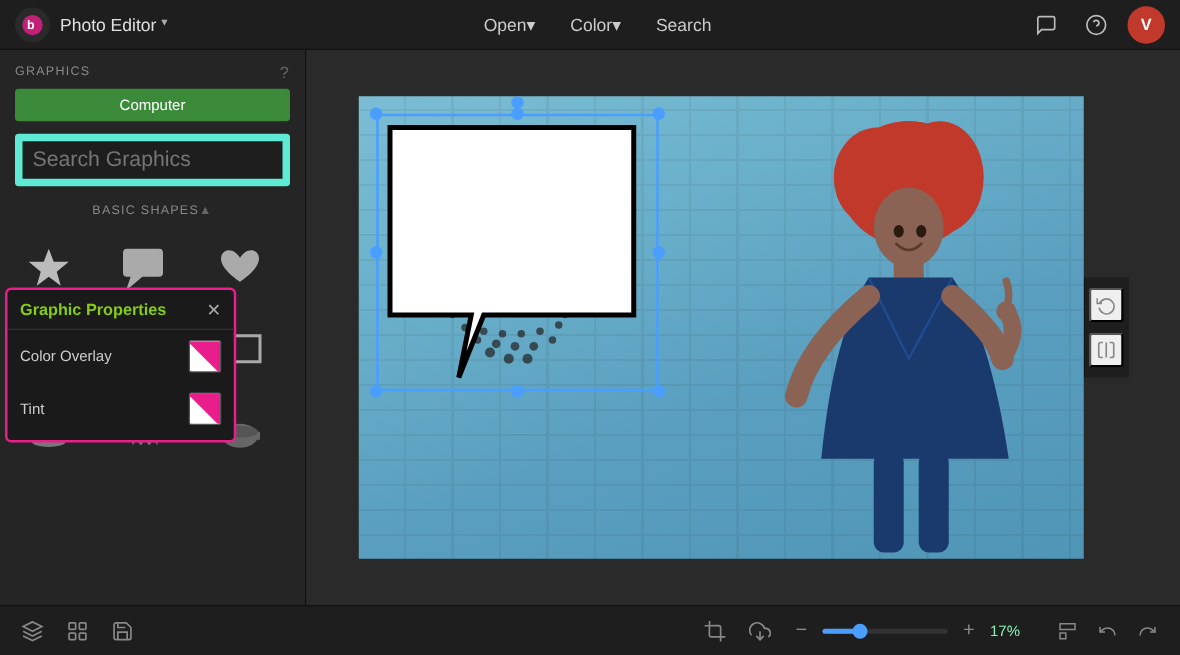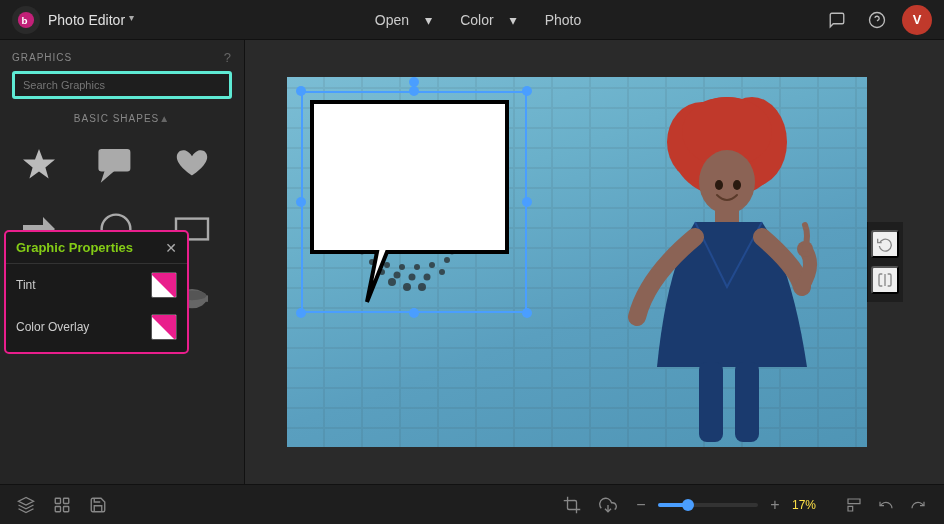--- a/index.html
+++ b/index.html
@@ -39,21 +39,21 @@
       gap: 8px;
     }
     .top-btn {
       background: transparent;
       border: none;
       color: #ccc;
       font-size: 14px;
       cursor: pointer;
       padding: 4px 10px;
       border-radius: 4px;
-      display: flex; align-items: center; gap: 16px;
+      display: flex; align-items: center; gap: 0;
     }
     .top-bar-right {
       display: flex;
       align-items: center;
       gap: 10px;
     }
     .icon-btn {
       background: transparent;
       border: none;
       color: #bbb;
@@ -105,24 +105,24 @@
       color: #fff;
       font-size: 12px;
       padding: 6px 12px;
       border-radius: 3px;
       cursor: pointer;
       text-align: center;
     }
     .search-graphics {
       margin: 0 12px 8px;
       background: #1e1e1e;
-      border: 3px solid #5eead4;
+      border: 6px solid #5eead4;
       border-radius: 3px;
       color: #888;
-      font-size: 11px;
+      font-size: 17px;
       padding: 5px 8px;
       width: calc(100% - 24px);
     }
     .basic-shapes-title {
       color: #888;
       font-size: 10px;
       letter-spacing: 1px;
       text-transform: uppercase;
       padding: 6px 12px;
       display: flex; align-items: center; justify-content: center;
@@ -334,21 +334,21 @@
     .zoom-thumb {
       position: absolute;
       top: 50%;
       left: 30%;
       transform: translate(-50%, -50%);
       width: 12px; height: 12px;
       background: #4a9eff;
       border-radius: 50%;
     }
     .zoom-pct {
-      color: #fde047;
+      color: #86efac;
       font-size: 12px;
       min-width: 32px;
     }
     .bottom-right-btns {
       display: flex;
       align-items: center;
       gap: 4px;
       margin-left: 8px;
     }
   </style>
@@ -369,21 +369,21 @@
   <div class="top-bar-center">
     <button class="top-btn">
       <span>Open</span>
       <span>▾</span>
     </button>
     <button class="top-btn">
       <span>Color</span>
       <span>▾</span>
     </button>
     <button class="top-btn">
-      <span>Photo</span>
+      <span>Search</span>
     </button>
   </div>
   <div class="top-bar-right">
     <button class="icon-btn">
       <svg width="18" height="18" viewBox="0 0 24 24" fill="none" stroke="#bbb" stroke-width="1.8">
         <path d="M21 15a2 2 0 0 1-2 2H7l-4 4V5a2 2 0 0 1 2-2h14a2 2 0 0 1 2 2z"></path>
       </svg>
     </button>
     <button class="icon-btn">
       <svg width="18" height="18" viewBox="0 0 24 24" fill="none" stroke="#bbb" stroke-width="1.8">
@@ -397,20 +397,23 @@
   </div>
 </div>
 
 <div class="main-content">
 
   <div class="left-panel">
     <div class="panel-section-title">
       <span>GRAPHICS</span>
       <span class="panel-help">?</span>
     </div>
+    <button class="computer-btn">
+      <span>Computer</span>
+    </button>
     <input class="search-graphics" type="text" placeholder="Search Graphics" style="">
     <div class="basic-shapes-title">
       <span>BASIC SHAPES</span>
       <span class="chevron-up">▲</span>
     </div>
 
     <div class="graphics-grid">
 
       <div class="graphic-item">
         <svg viewBox="0 0 50 50" fill="#aaa">
@@ -475,26 +478,26 @@
         </svg>
       </div>
     </div>
 
     <div class="graphic-properties">
       <div class="gp-header">
         <span class="gp-title">Graphic Properties</span>
         <button class="gp-close">✕</button>
       </div>
       <div class="gp-row">
+        <span class="gp-label">Color Overlay</span>
+        <div class="color-swatch"></div>
+      </div>
+      <div class="gp-row">
         <span class="gp-label">Tint</span>
         <div class="color-swatch-red"></div>
-      </div>
-      <div class="gp-row">
-        <span class="gp-label">Color Overlay</span>
-        <div class="color-swatch"></div>
       </div>
     </div>
   </div>
 
   <div class="canvas-area">
     <div style="position:relative; width:580px; height:370px;">
 
       <div style="width:580px;height:370px;background:linear-gradient(160deg,#7bbdd4 0%,#6ab0ca 30%,#5a9fbf 60%,#4f95b5 100%);position:relative;overflow:hidden;">
 
         <div style="position:absolute;inset:0;opacity:0.08;background-image:repeating-linear-gradient(0deg,transparent,transparent 18px,#333 18px,#333 20px),repeating-linear-gradient(90deg,transparent,transparent 36px,#333 36px,#333 38px);"></div>

